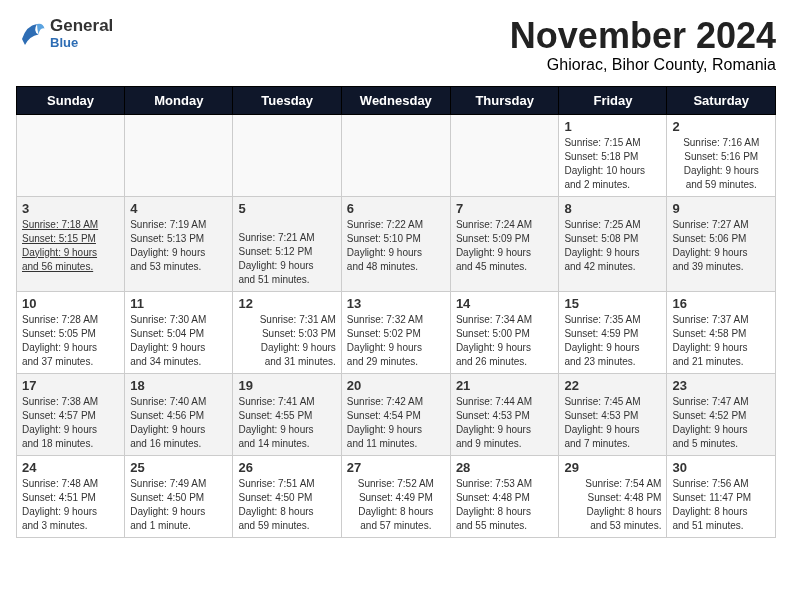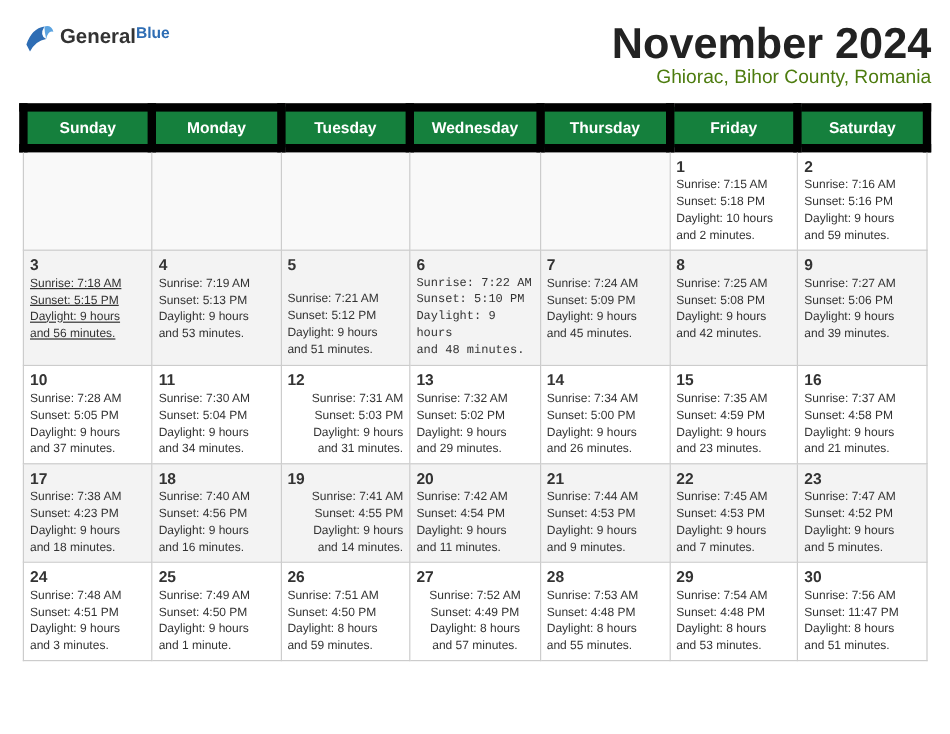--- a/index.html
+++ b/index.html
@@ -29,34 +29,34 @@
       text-align: right;
     }
     .month-title {
       font-size: 36px;
       font-weight: bold;
       color: #222;
       line-height: 1.1;
     }
     .location-title {
       font-size: 16px;
-      color: #4d7c0f;
+      color: #000000;
     }
     .calendar {
       width: 100%;
       border-collapse: collapse;
       border: 1px solid #ccc;
     }
     .calendar th {
-      background-color: #15803d;
+      background-color: #0f172a;
       color: #fff;
       text-align: center;
       padding: 6px 4px;
       font-size: 13px;
-      border: 7px solid #000000;
+      border: 1px solid #000000;
     }
     .calendar td {
       vertical-align: top;
       border: 1px solid #ccc;
       padding: 4px 5px;
       width: 110px;
       min-height: 80px;
       background: #fff;
       font-size: 10.5px;
       color: #333;
@@ -84,21 +84,21 @@
   </style>
 </head>
 <body>
 
 <div class="header">
   <div class="logo">
     <svg class="logo-bird" viewBox="0 0 40 40" xmlns="http://www.w3.org/2000/svg">
       <path d="M8 28 Q14 10 28 8 Q22 18 30 22 Q18 24 12 36 Z" fill="#2e6db4"></path>
       <path d="M28 8 Q36 6 38 14 Q32 12 30 22 Q28 14 28 8 Z" fill="#5ba3e0"></path>
     </svg>
-    <div style="display:flex;flex-direction:row;line-height:1.15;">
+    <div style="display:flex;flex-direction:column;line-height:1.15;">
       <span style="font-size:17px;font-weight:bold;color:#333;">General</span>
       <span style="font-size:13px;font-weight:bold;color:#2e6db4;">Blue</span>
     </div>
   </div>
   <div class="title-block">
     <div class="month-title">November 2024</div>
     <div class="location-title">Ghiorac, Bihor County, Romania</div>
   </div>
 </div>
 
@@ -123,21 +123,21 @@
         <td class="empty"></td>
         <td>
           <span class="day-num">1</span>
           <div class="day-info" style="white-space: pre-line;">Sunrise: 7:15 AM
 Sunset: 5:18 PM
 Daylight: 10 hours
 and 2 minutes.</div>
         </td>
         <td>
           <span class="day-num">2</span>
-          <div class="day-info" style="white-space: pre-line;">Sunrise: 7:16 AM
+          <div class="day-info" style="white-space: pre-line; text-align: center;">Sunrise: 7:16 AM
 Sunset: 5:16 PM
 Daylight: 9 hours
 and 59 minutes.</div>
         </td>
       </tr>
       <tr>
         <td>
           <span class="day-num">3</span>
           <div class="day-info" style="white-space: pre-line; text-decoration: underline;">Sunrise: 7:18 AM
 Sunset: 5:15 PM
@@ -153,21 +153,21 @@
         </td>
         <td>
           <span class="day-num">5</span>
           <div class="day-info" style="white-space: pre-line; margin-top: 15px;">Sunrise: 7:21 AM
 Sunset: 5:12 PM
 Daylight: 9 hours
 and 51 minutes.</div>
         </td>
         <td>
           <span class="day-num">6</span>
-          <div class="day-info" style="white-space: pre-line; font-family: Liberation Mono, monospace;">Sunrise: 7:22 AM
+          <div class="day-info" style="white-space: pre-line;">Sunrise: 7:22 AM
 Sunset: 5:10 PM
 Daylight: 9 hours
 and 48 minutes.</div>
         </td>
         <td>
           <span class="day-num">7</span>
           <div class="day-info" style="white-space: pre-line;">Sunrise: 7:24 AM
 Sunset: 5:09 PM
 Daylight: 9 hours
 and 45 minutes.</div>
@@ -235,34 +235,34 @@
           <div class="day-info" style="white-space: pre-line;">Sunrise: 7:37 AM
 Sunset: 4:58 PM
 Daylight: 9 hours
 and 21 minutes.</div>
         </td>
       </tr>
       <tr>
         <td>
           <span class="day-num">17</span>
           <div class="day-info" style="white-space: pre-line;">Sunrise: 7:38 AM
-Sunset: 4:23 PM
+Sunset: 4:57 PM
 Daylight: 9 hours
 and 18 minutes.</div>
         </td>
         <td>
           <span class="day-num">18</span>
           <div class="day-info" style="white-space: pre-line;">Sunrise: 7:40 AM
 Sunset: 4:56 PM
 Daylight: 9 hours
 and 16 minutes.</div>
         </td>
         <td>
           <span class="day-num">19</span>
-          <div class="day-info" style="white-space: pre-line; text-align: right;">Sunrise: 7:41 AM
+          <div class="day-info" style="white-space: pre-line;">Sunrise: 7:41 AM
 Sunset: 4:55 PM
 Daylight: 9 hours
 and 14 minutes.</div>
         </td>
         <td>
           <span class="day-num">20</span>
           <div class="day-info" style="white-space: pre-line;">Sunrise: 7:42 AM
 Sunset: 4:54 PM
 Daylight: 9 hours
 and 11 minutes.</div>
@@ -320,21 +320,21 @@
         </td>
         <td>
           <span class="day-num">28</span>
           <div class="day-info" style="white-space: pre-line;">Sunrise: 7:53 AM
 Sunset: 4:48 PM
 Daylight: 8 hours
 and 55 minutes.</div>
         </td>
         <td>
           <span class="day-num">29</span>
-          <div class="day-info" style="white-space: pre-line;">Sunrise: 7:54 AM
+          <div class="day-info" style="white-space: pre-line; text-align: right;">Sunrise: 7:54 AM
 Sunset: 4:48 PM
 Daylight: 8 hours
 and 53 minutes.</div>
         </td>
         <td>
           <span class="day-num">30</span>
           <div class="day-info" style="white-space: pre-line;">Sunrise: 7:56 AM
 Sunset: 11:47 PM
 Daylight: 8 hours
 and 51 minutes.</div>

